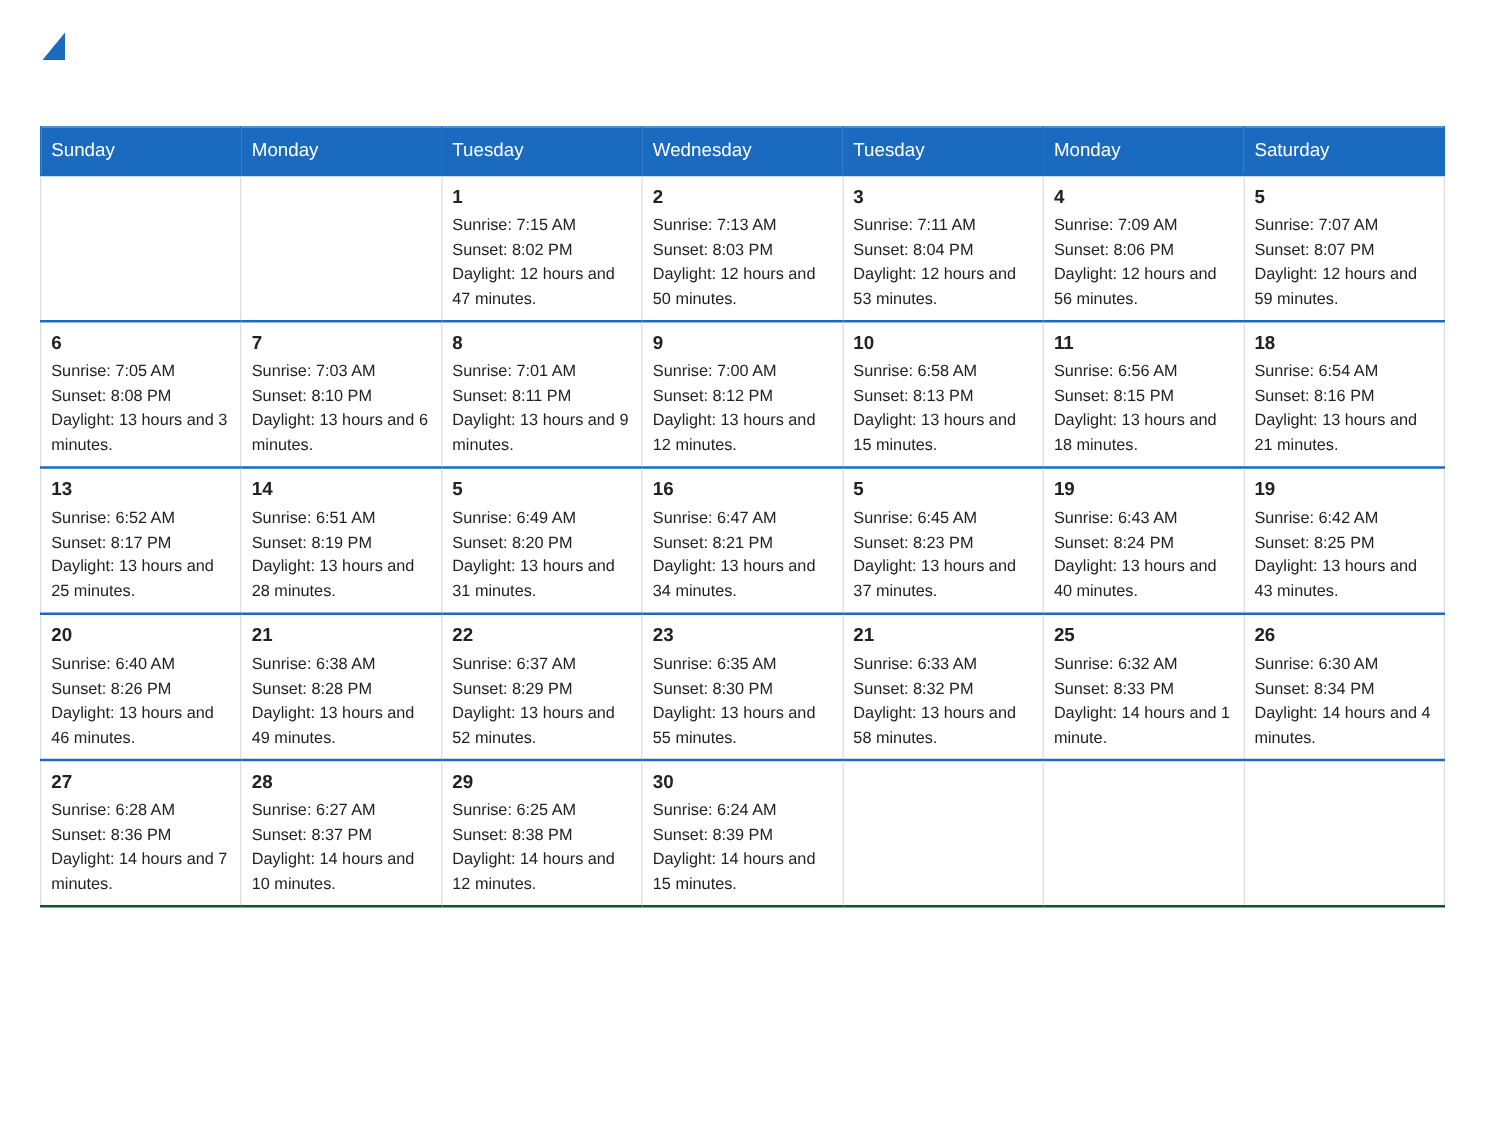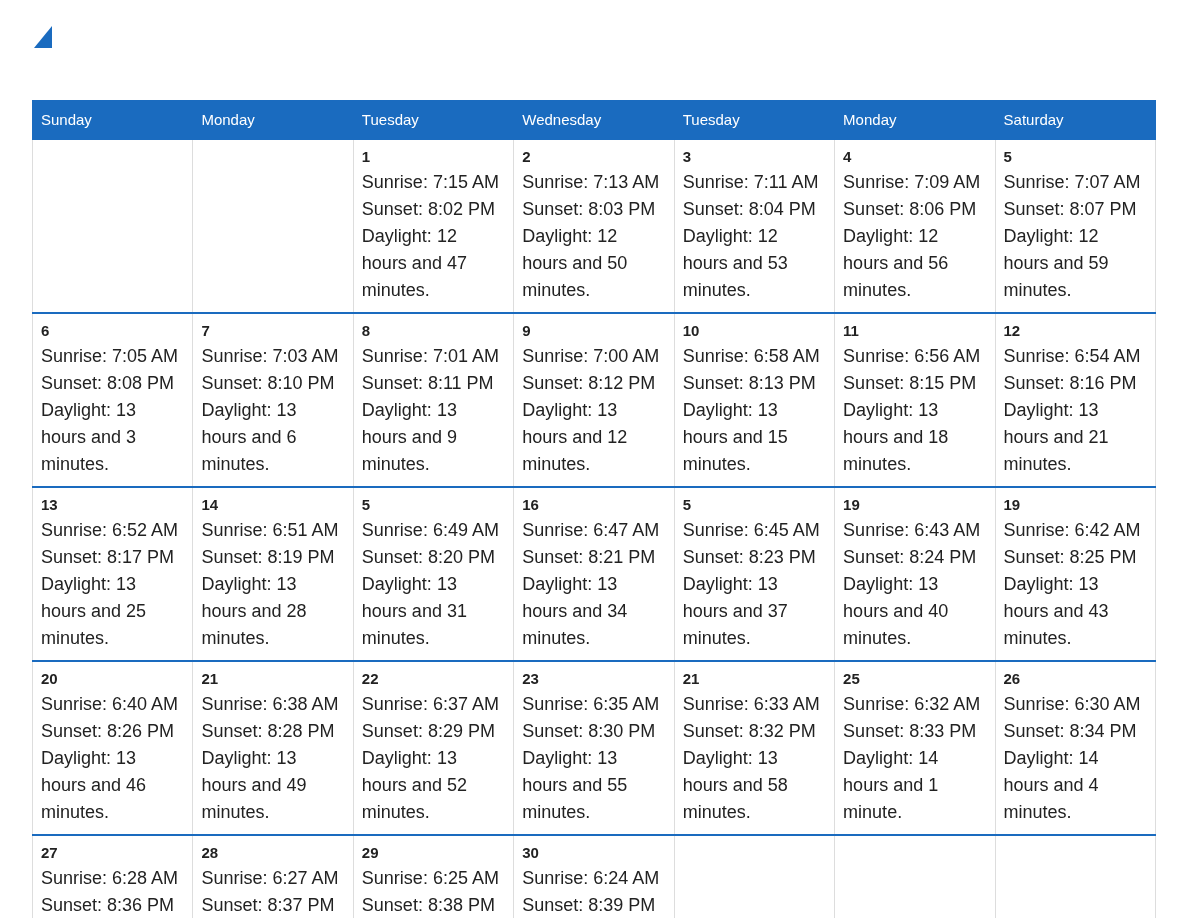--- a/index.html
+++ b/index.html
@@ -47,37 +47,37 @@
     .calendar td {
       vertical-align: top;
       padding: 8px;
       border: 1px solid #ccc;
       width: calc(100% / 7);
       min-height: 110px;
       font-size: 13px;
       color: #222;
     }
     .calendar tr:last-child td {
-      border-bottom: 2px solid #84cc16;
+      border-bottom: 2px solid #14532d;
     }
     .calendar tbody tr td {
       border-top: 2px solid #1a6bbf;
       border-bottom: none;
       border-left: 1px solid #ddd;
       border-right: 1px solid #ddd;
     }
     .day-number {
       font-size: 15px;
       font-weight: bold;
       color: #222;
       display: block;
       margin-bottom: 4px;
     }
     .day-info {
-      font-size: 18px;
+      font-size: 13px;
       color: #222;
       line-height: 1.5;
     }
     .empty-cell {
       background: #fff;
     }
     .logo-wrapper {
       display: flex;
       flex-direction: column;
       align-items: flex-start;
@@ -167,21 +167,21 @@
         </td>
         <td>
           <span class="day-number">10</span>
           <div class="day-info">Sunrise: 6:58 AM<br>Sunset: 8:13 PM<br>Daylight: 13 hours and 15 minutes.</div>
         </td>
         <td>
           <span class="day-number">11</span>
           <div class="day-info">Sunrise: 6:56 AM<br>Sunset: 8:15 PM<br>Daylight: 13 hours and 18 minutes.</div>
         </td>
         <td>
-          <span class="day-number">12</span>
+          <span class="day-number">18</span>
           <div class="day-info">Sunrise: 6:54 AM<br>Sunset: 8:16 PM<br>Daylight: 13 hours and 21 minutes.</div>
         </td>
       </tr>
       <tr>
         <td>
           <span class="day-number">13</span>
           <div class="day-info">Sunrise: 6:52 AM<br>Sunset: 8:17 PM<br>Daylight: 13 hours and 25 minutes.</div>
         </td>
         <td>
           <span class="day-number">14</span>

